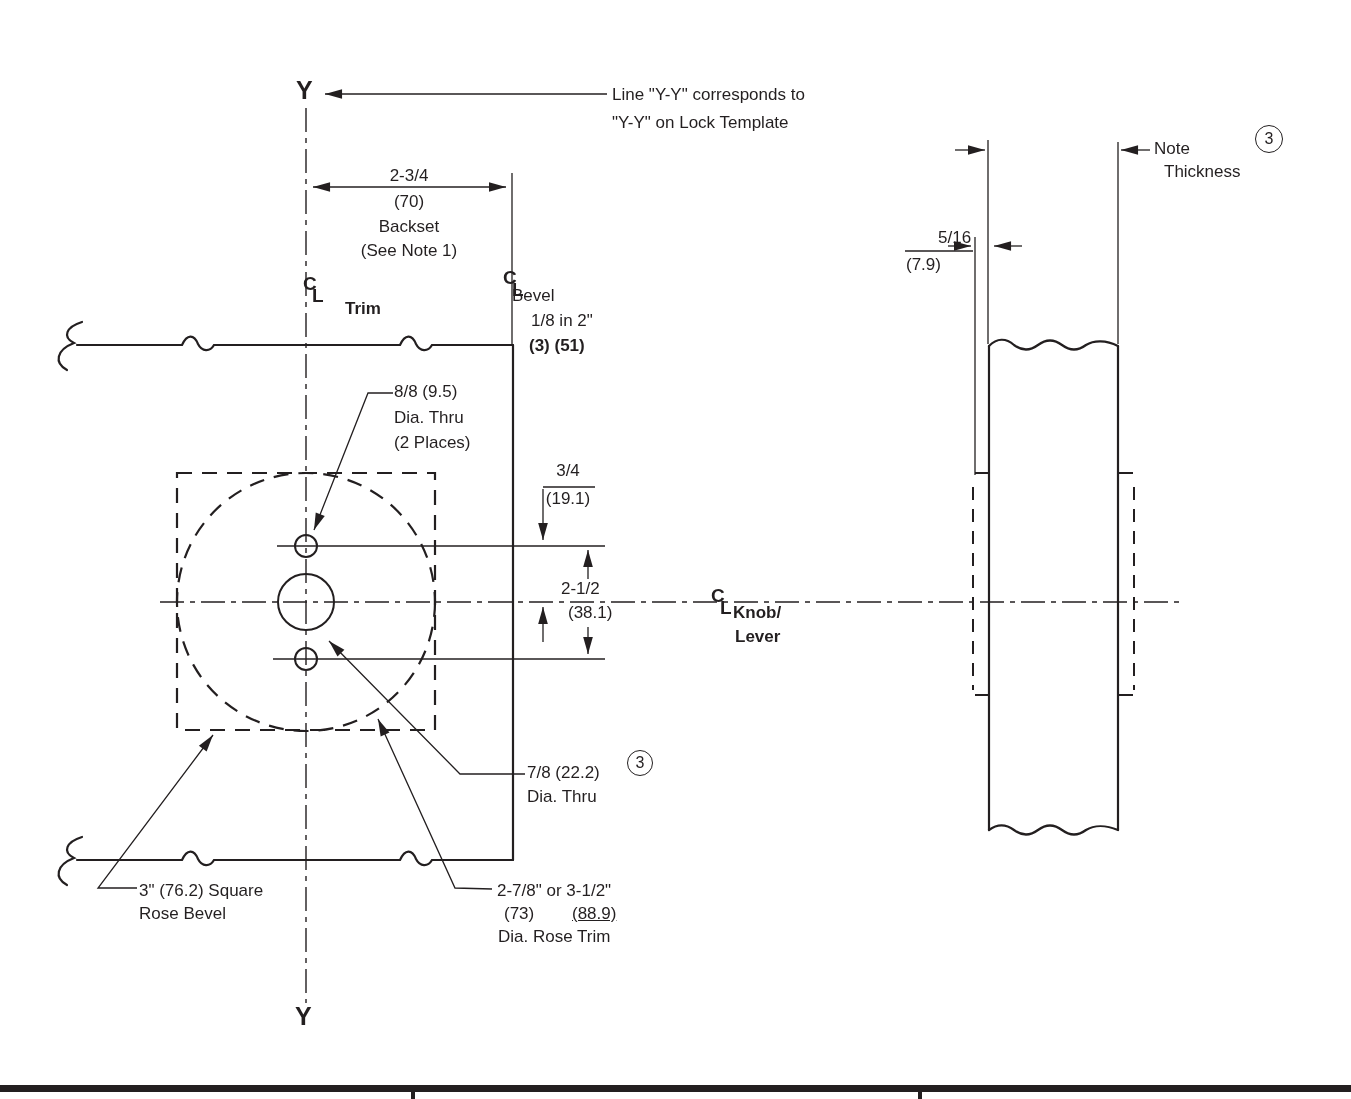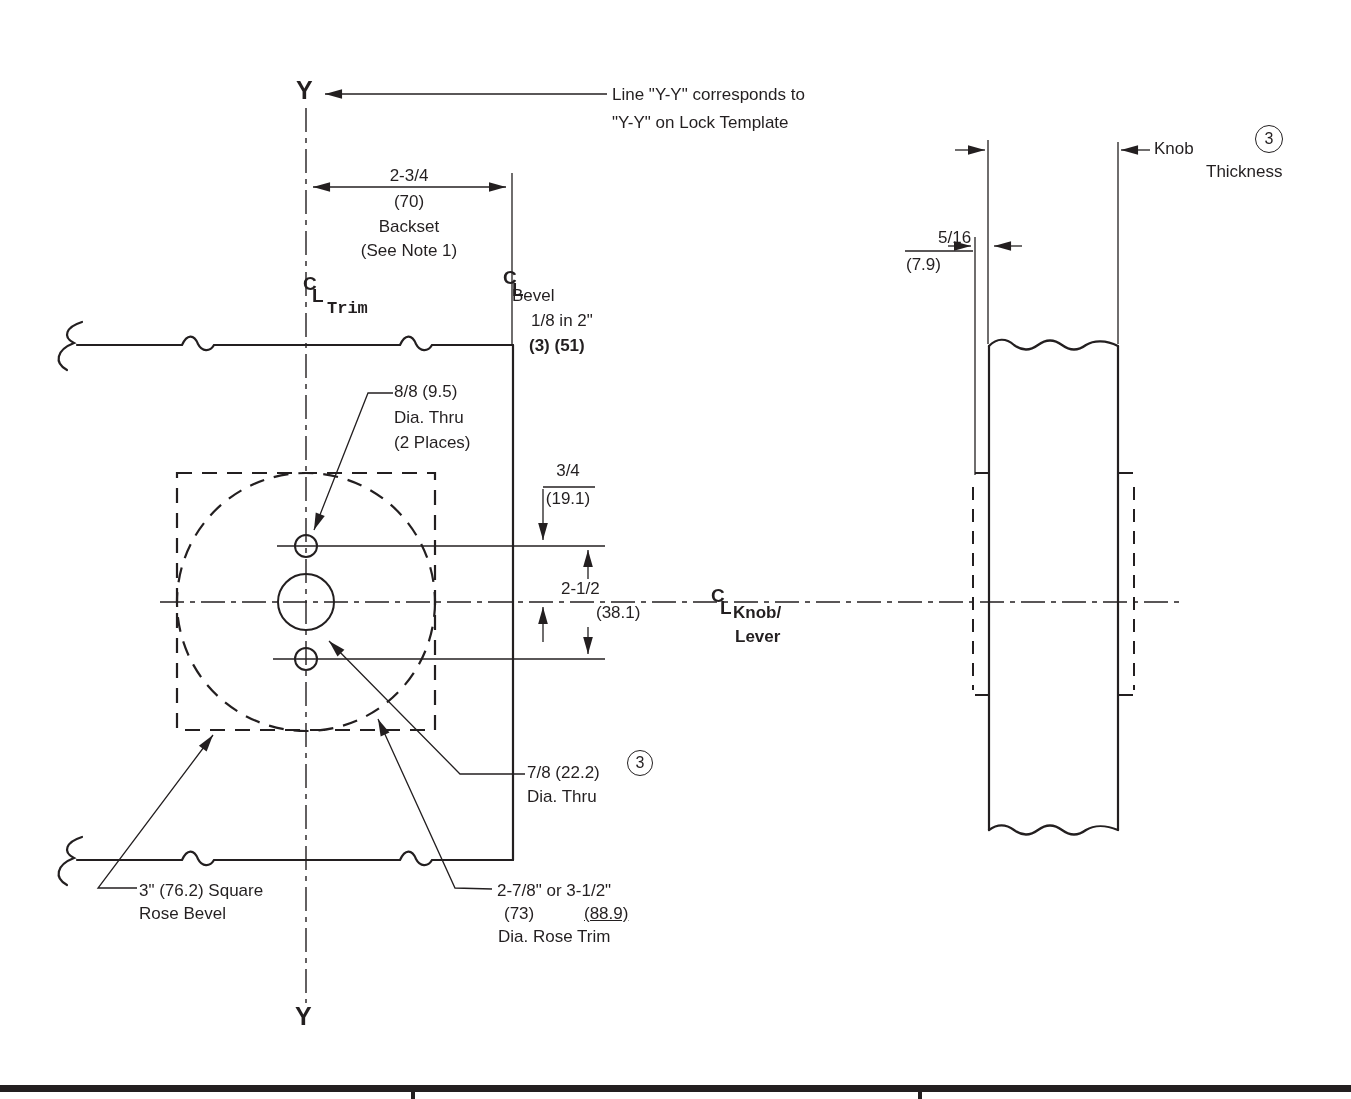--- a/index.html
+++ b/index.html
@@ -113,61 +113,61 @@
 
   <div class="t ctr" style="left:329px;top:166px;width:160px;">2-3/4</div>
   <div class="t ctr" style="left:329px;top:192px;width:160px;">(70)</div>
   <div class="t ctr" style="left:329px;top:217px;width:160px;">Backset</div>
   <div class="t ctr" style="left:329px;top:241px;width:160px;text-align:center;">(See Note 1)</div>
 
   <div class="cl" style="left:303px;top:274px;">
     <span class="cl-c">C</span>
     <span class="cl-l">L</span>
   </div>
-  <div class="t b" style="left:327px;top:299px;font-family:Liberation Mono, monospace;">Trim</div>
+  <div class="t b" style="left:345px;top:299px;">Trim</div>
 
   <div class="cl" style="left:503px;top:268px;">
     <span class="cl-c">C</span>
     <span class="cl-l">L</span>
   </div>
   <div class="t" style="left:512px;top:286px;">Bevel</div>
   <div class="t" style="left:531px;top:311px;">1/8 in 2"</div>
   <div class="t" style="left:529px;top:336px;font-weight:bold;">(3) (51)</div>
 
   <div class="t" style="left:394px;top:382px;">8/8 (9.5)</div>
   <div class="t" style="left:394px;top:408px;">Dia. Thru</div>
   <div class="t" style="left:394px;top:433px;">(2 Places)</div>
 
   <div class="t ctr" style="left:541px;top:461px;width:54px;">3/4</div>
   <div class="t ctr" style="left:536px;top:489px;width:64px;">(19.1)</div>
 
   <div class="t" style="left:561px;top:579px;">2-1/2</div>
-  <div class="t" style="left:596px;top:603px;">(38.1)</div>
+  <div class="t" style="left:568px;top:603px;">(38.1)</div>
 
   <div class="cl" style="left:711px;top:586px;">
     <span class="cl-c">C</span>
     <span class="cl-l">L</span>
   </div>
   <div class="t b" style="left:733px;top:603px;">Knob/</div>
   <div class="t b" style="left:735px;top:627px;">Lever</div>
 
   <div class="t" style="left:527px;top:763px;">7/8 (22.2)</div>
   <div class="badge" style="left:627px;top:750px;width:26px;height:26px;">3</div>
   <div class="t" style="left:527px;top:787px;">Dia. Thru</div>
 
   <div class="t" style="left:139px;top:881px;">3" (76.2) Square</div>
   <div class="t" style="left:139px;top:904px;">Rose Bevel</div>
 
   <div class="t" style="left:497px;top:881px;">2-7/8" or 3-1/2"</div>
   <div class="t" style="left:504px;top:904px;">(73)</div>
-  <div class="t" style="left:584px;top:904px;text-decoration:underline;">(88.9)</div>
+  <div class="t" style="left:572px;top:904px;text-decoration:underline;">(88.9)</div>
   <div class="t" style="left:498px;top:927px;">Dia. Rose Trim</div>
 
   <div class="t" style="left:906px;top:228px;margin-left:32px;">5/16</div>
   <div class="t" style="left:906px;top:255px;">(7.9)</div>
 
-  <div class="t" style="left:1154px;top:139px;">Knob</div>
-  <div class="t" style="left:1206px;top:162px;text-align:right;">Thickness</div>
+  <div class="t" style="left:1154px;top:139px;">Note</div>
+  <div class="t" style="left:1164px;top:162px;text-align:right;">Thickness</div>
   <div class="badge" style="left:1255px;top:125px;width:28px;height:28px;">3</div>
 
   <div class="t yy" style="left:295px;top:1002px;">Y</div>
 
 </div>
 
 </body></html>

